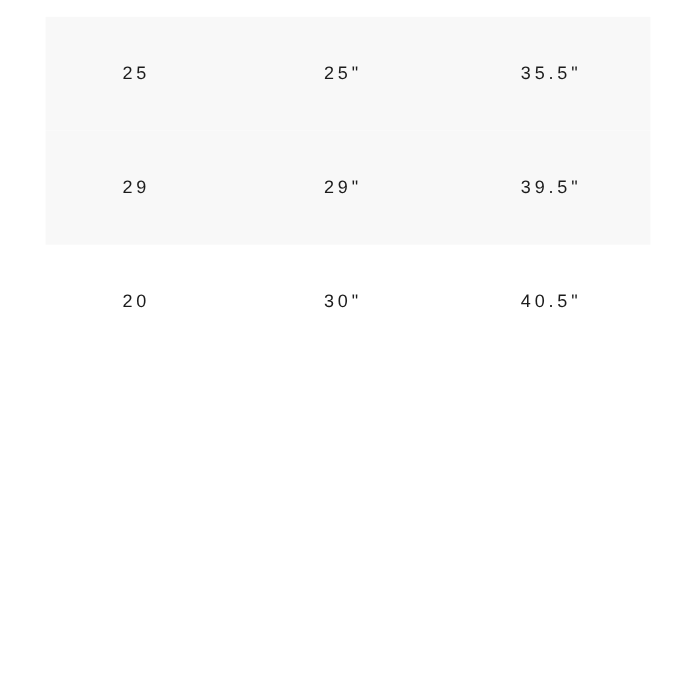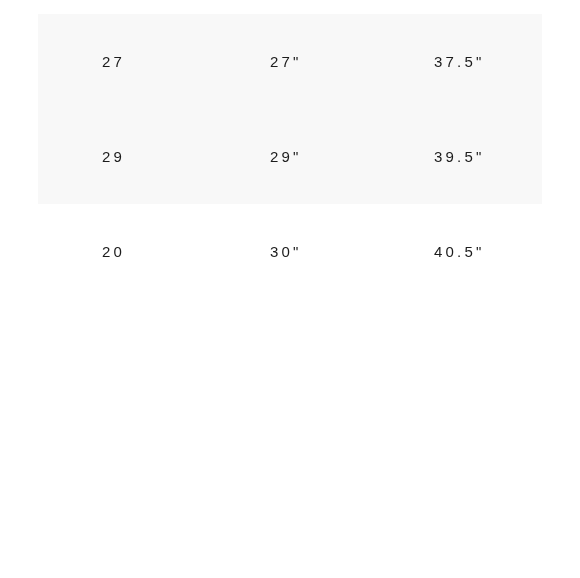--- a/index.html
+++ b/index.html
@@ -63,27 +63,27 @@
     top: 14px;
     width: 580px;
   }
 </style>
 </head>
 <body>
 
 <div class="size-table">
   <div class="table-inner">
 
+    <div class="table-row striped">
+      <span class="cell cell-size">25</span>
+      <span class="cell cell-waist">25"</span>
+      <span class="cell cell-hip">35.5"</span>
+    </div>
 
 
-    <div class="table-row striped">
-      <span class="cell cell-size">27</span>
-      <span class="cell cell-waist">27"</span>
-      <span class="cell cell-hip">37.5"</span>
-    </div>
 
 
     <div class="table-row striped">
       <span class="cell cell-size">29</span>
       <span class="cell cell-waist">29"</span>
       <span class="cell cell-hip">39.5"</span>
     </div>
 
     <div class="table-row">
       <span class="cell cell-size">20</span>

